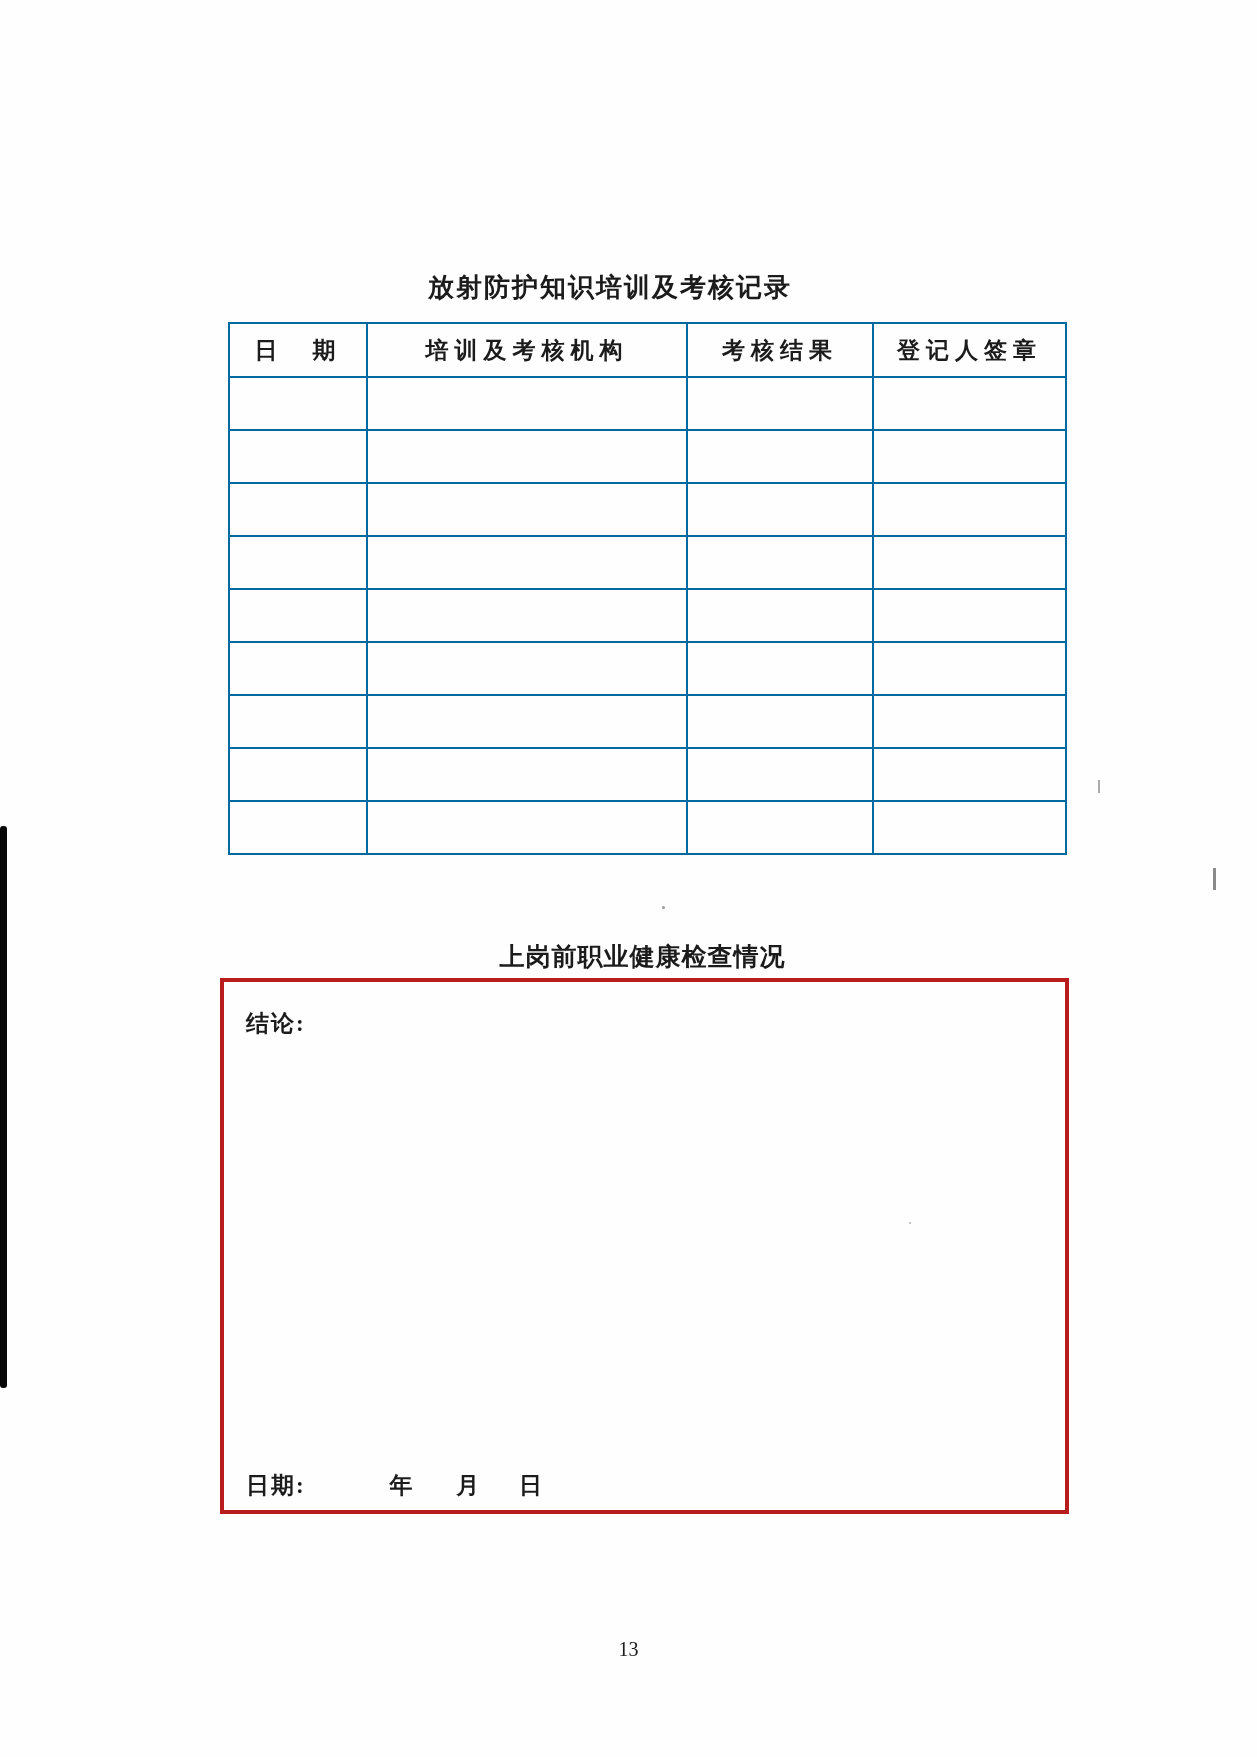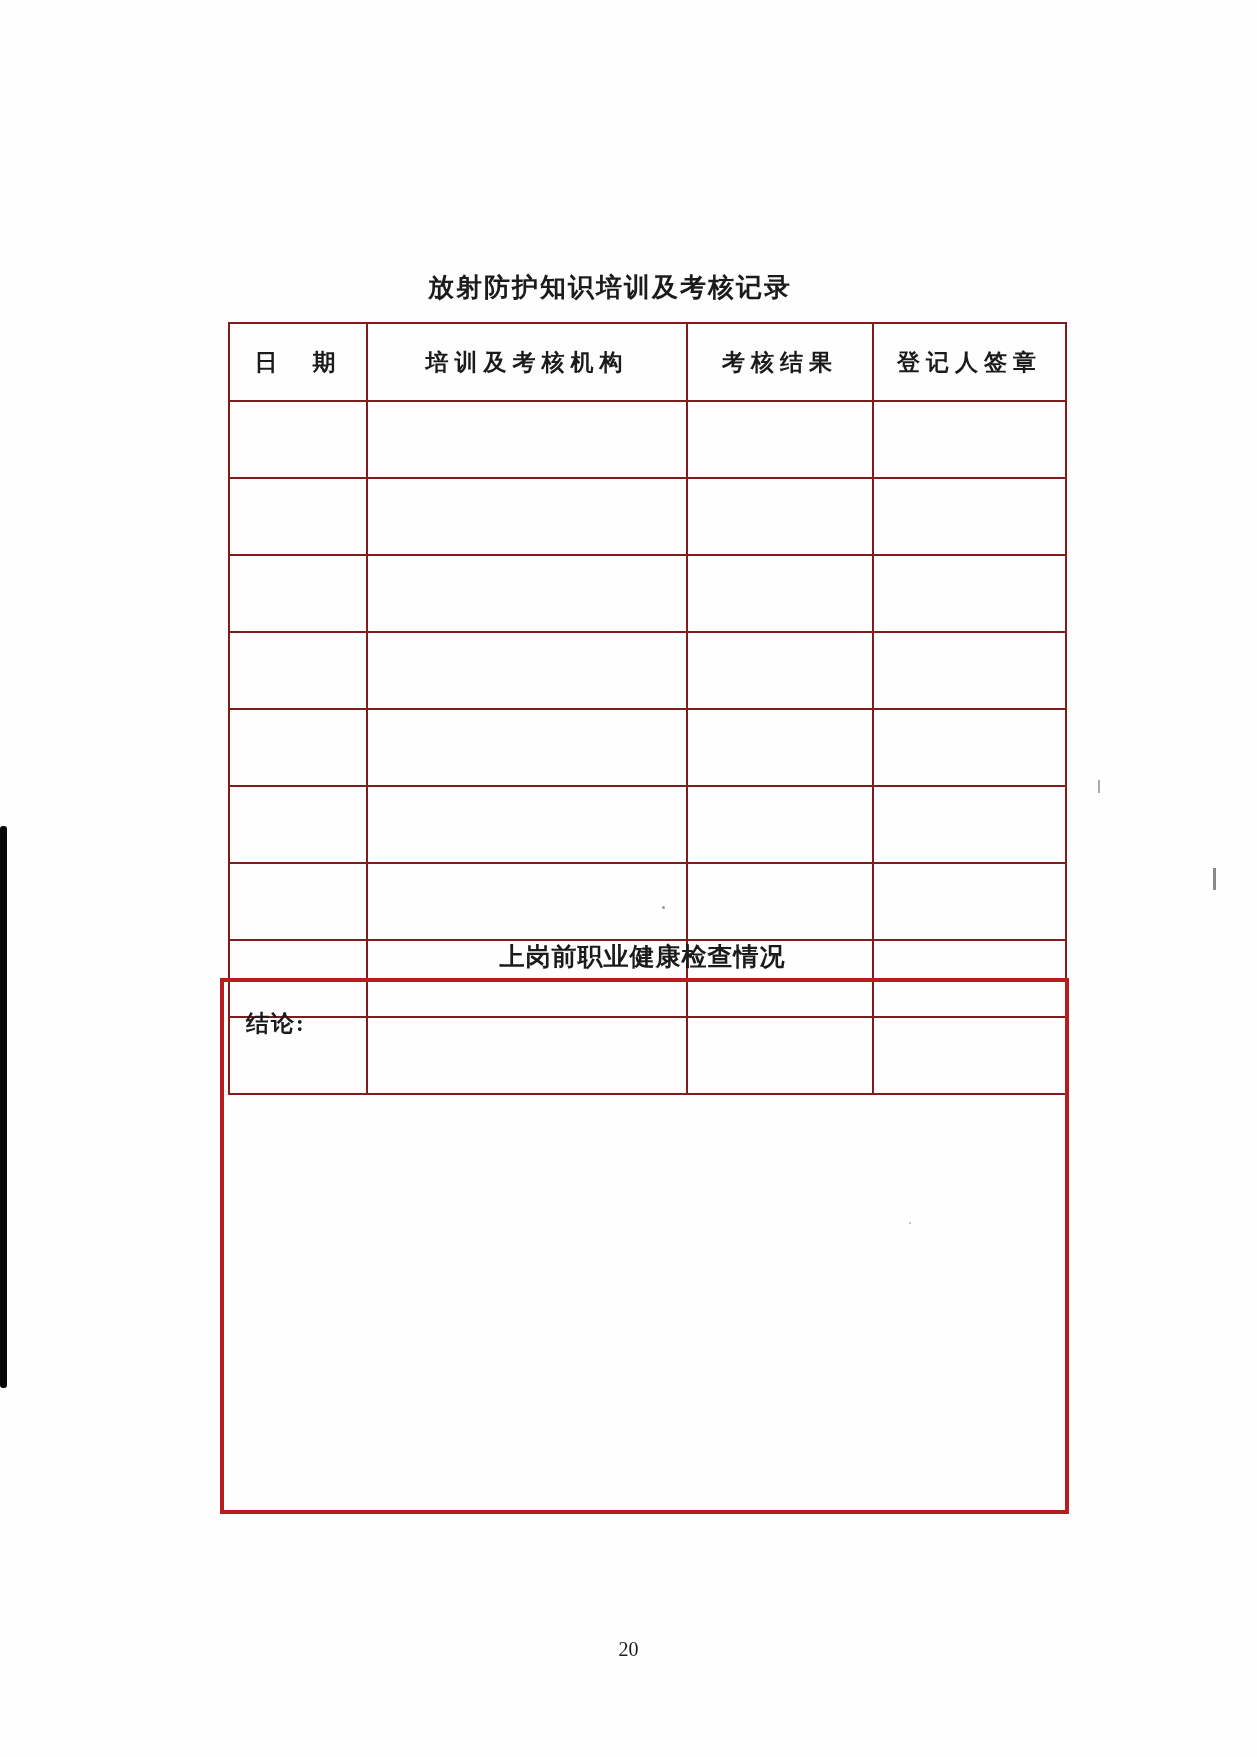--- a/index.html
+++ b/index.html
@@ -24,22 +24,22 @@
   }
 
   
   table.t1 {
     left: 228px; top: 322px;
     border-collapse: collapse;
     table-layout: fixed;
     width: 837px;
   }
   table.t1 th, table.t1 td {
-    border: 2px solid #7f1d1d;
-    padding: 12px;
+    border: 2px solid #0369a1;
+    padding: 0;
   }
   table.t1 th {
     height: 52px;
     font-size: 23px; font-weight: bold;
     letter-spacing: 6px;
     text-align: center;
     vertical-align: middle;
   }
   table.t1 td { height: 51px; }
 
@@ -170,15 +170,21 @@
         <td></td>
         <td></td>
       </tr>
     </tbody>
 </table>
 
 <h2 class="abs title2">上岗前职业健康检查情况</h2>
 
 <div class="abs box2">
   <div class="conclusion">结论:</div>
+  <div class="date-line">
+    <span>日期:</span>
+    <span class="year">年</span>
+    <span class="month">月</span>
+    <span class="day">日</span>
+  </div>
 </div>
 
-<div class="abs pagenum">20</div>
+<div class="abs pagenum">13</div>
 
 </body></html>

